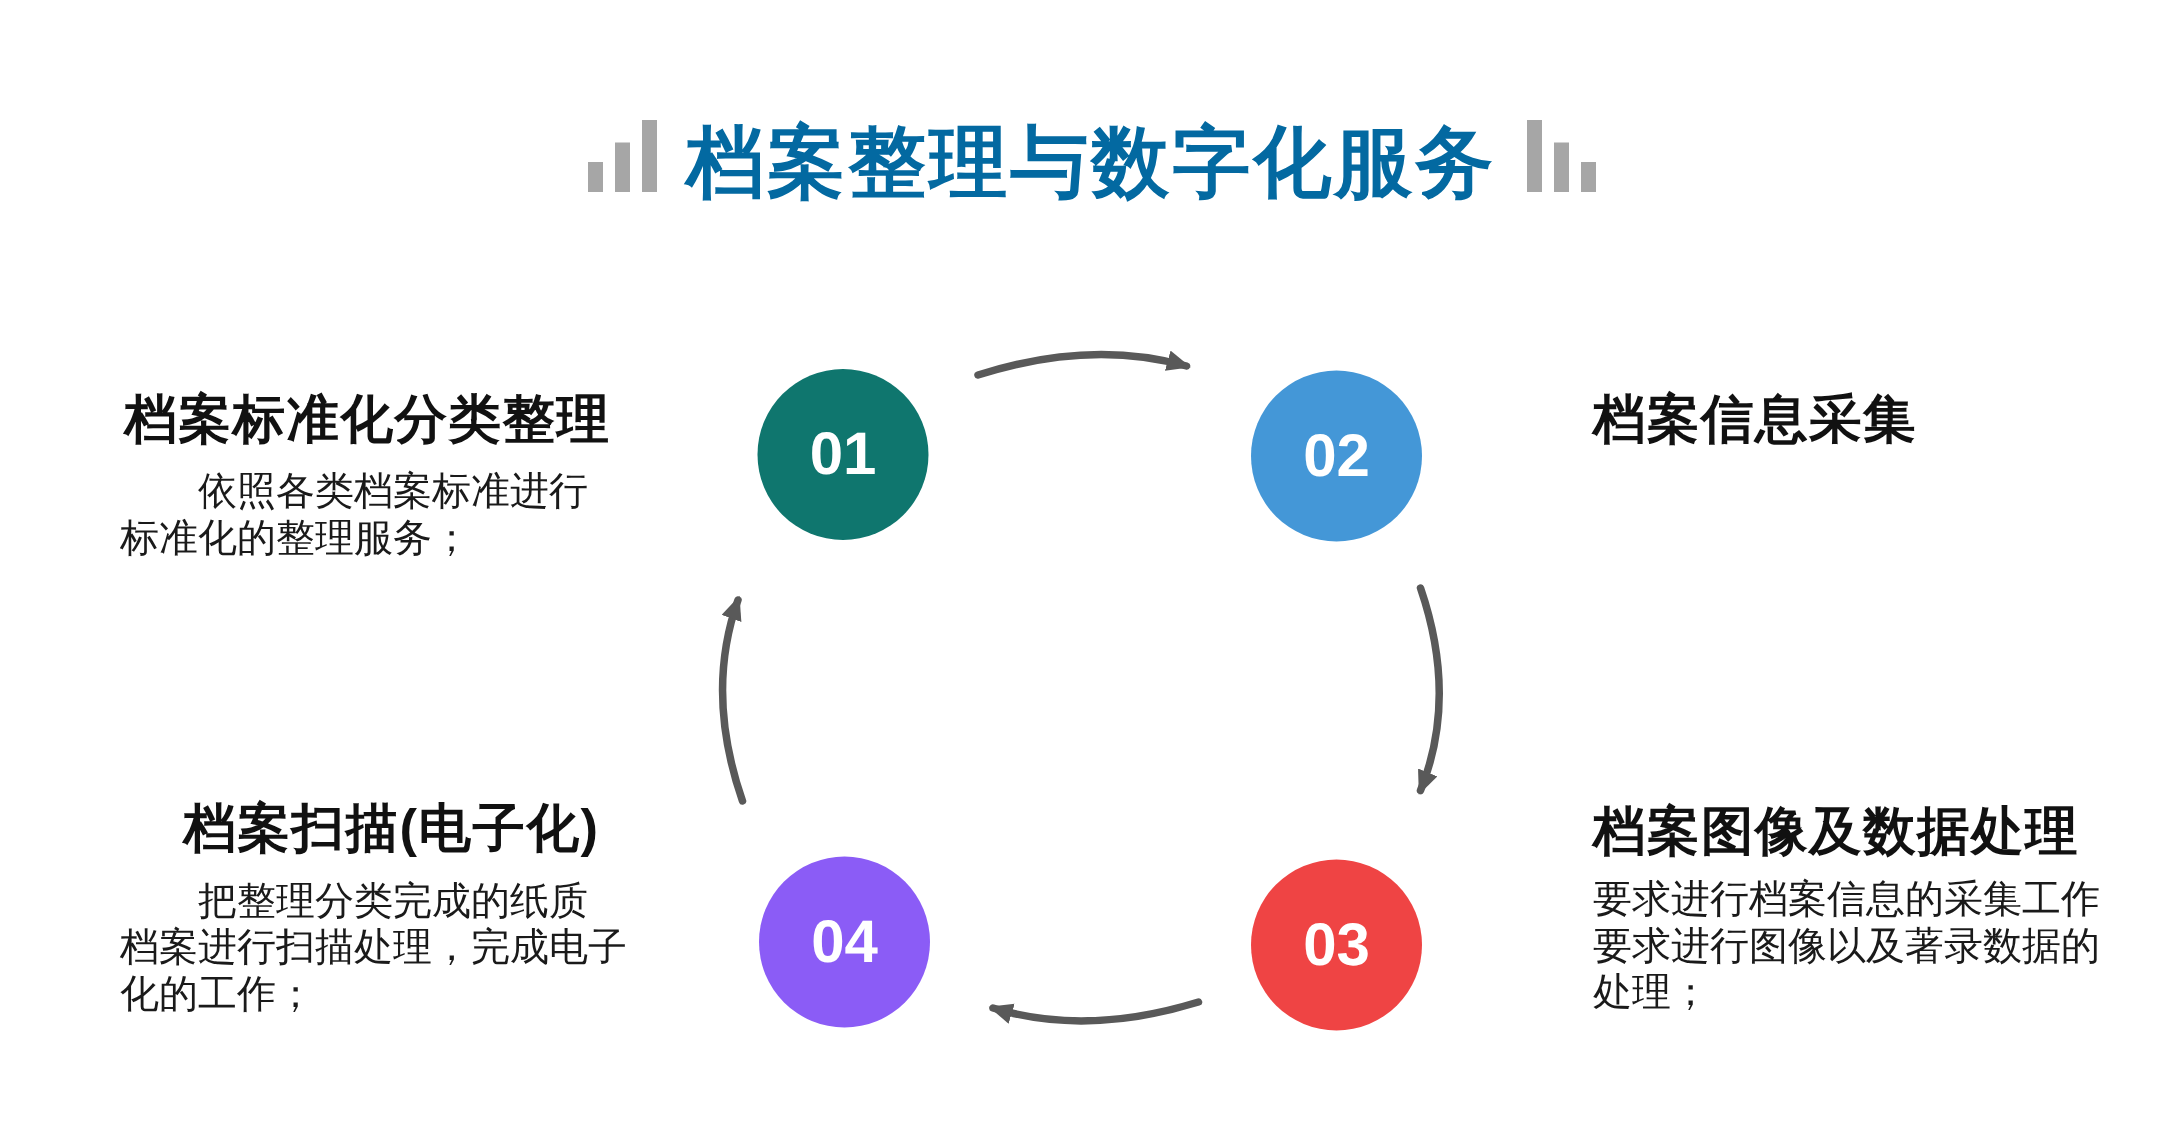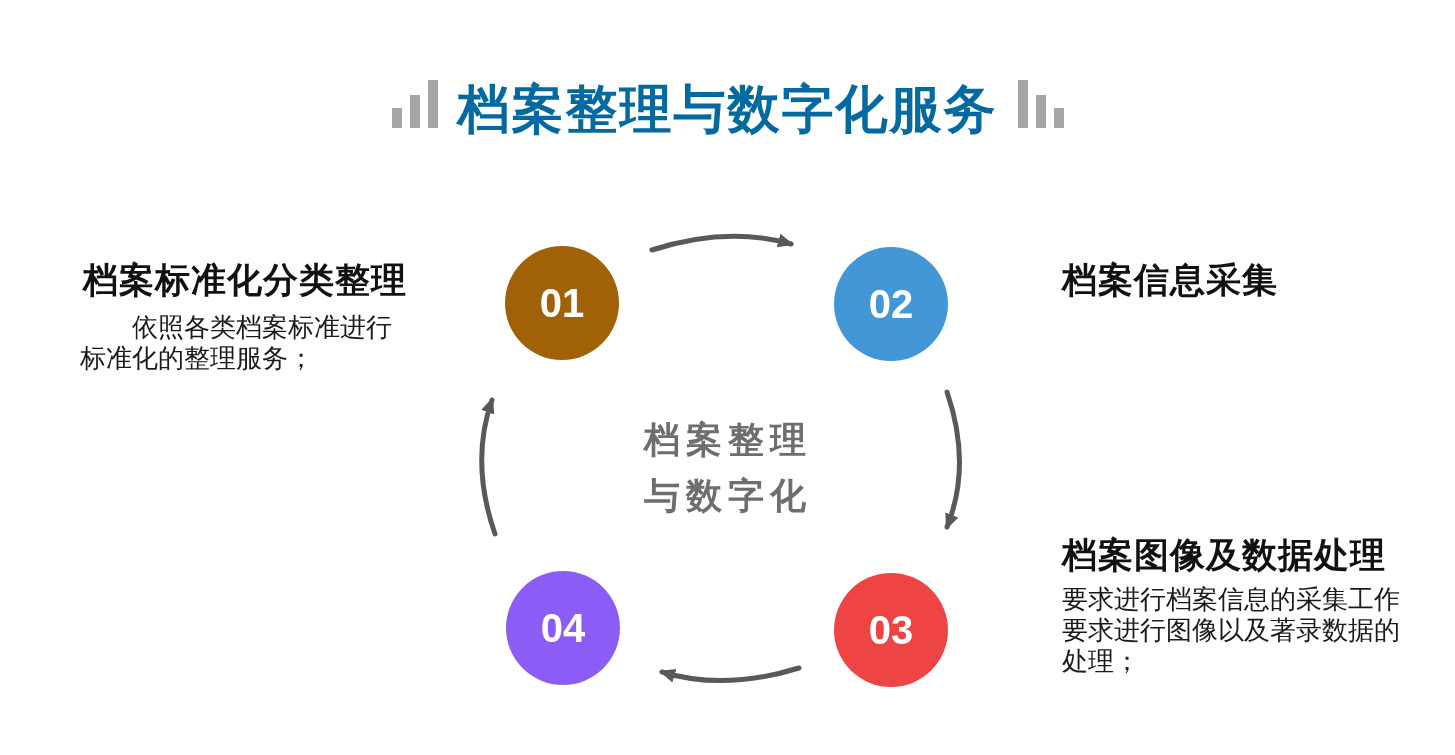--- a/index.html
+++ b/index.html
@@ -137,49 +137,51 @@
       <marker id="ah" markerUnits="userSpaceOnUse" markerWidth="18" markerHeight="16" refX="13" refY="7" orient="auto">
         <path d="M0,0 L16,7 L0,14 Z" fill="#595959"></path>
       </marker>
     </defs>
     <path class="link" d="M652,250 Q727,226 791,244" marker-end="url(#ah)" stroke="#595959"></path>
     <path class="link" d="M947,392 Q972,465 947,527" marker-end="url(#ah)" stroke="#595959"></path>
     <path class="link" d="M799,668 Q724,691 662,672" marker-end="url(#ah)" stroke="#595959"></path>
     <path class="link" d="M495,534 Q470,462 492,400" marker-end="url(#ah)" stroke="#595959"></path>
   </svg>
 
-  <div class="circle c1" style="background: #a16207;">
+  <div class="circle c1" style="background: #0f766e;">
     <span>01</span>
   </div>
   <div class="circle c2" style="background: rgb(68, 151, 215);">
     <span>02</span>
   </div>
   <div class="circle c3" style="background: #ef4444;">
     <span>03</span>
   </div>
   <div class="circle c4" style="background: #8b5cf6;">
     <span>04</span>
   </div>
 
-  <div class="center-label" style="color: rgb(110, 110, 110);">
-    <div>档案整理</div>
-    <div>与数字化</div>
-  </div>
 
   <div class="block tl">
     <h2>档案标准化分类整理</h2>
     <p class="indent">依照各类档案标准进行
 标准化的整理服务；</p>
   </div>
 
   <div class="block tr">
     <h2>档案信息采集</h2>
   </div>
 
   <div class="block br">
     <h2>档案图像及数据处理</h2>
     <p>要求进行档案信息的采集工作
 要求进行图像以及著录数据的
 处理；</p>
   </div>
 
+  <div class="block bl">
+    <h2>档案扫描(电子化)</h2>
+    <p class="indent">把整理分类完成的纸质
+档案进行扫描处理，完成电子
+化的工作；</p>
+  </div>
 
 </div>
 
 </body></html>

